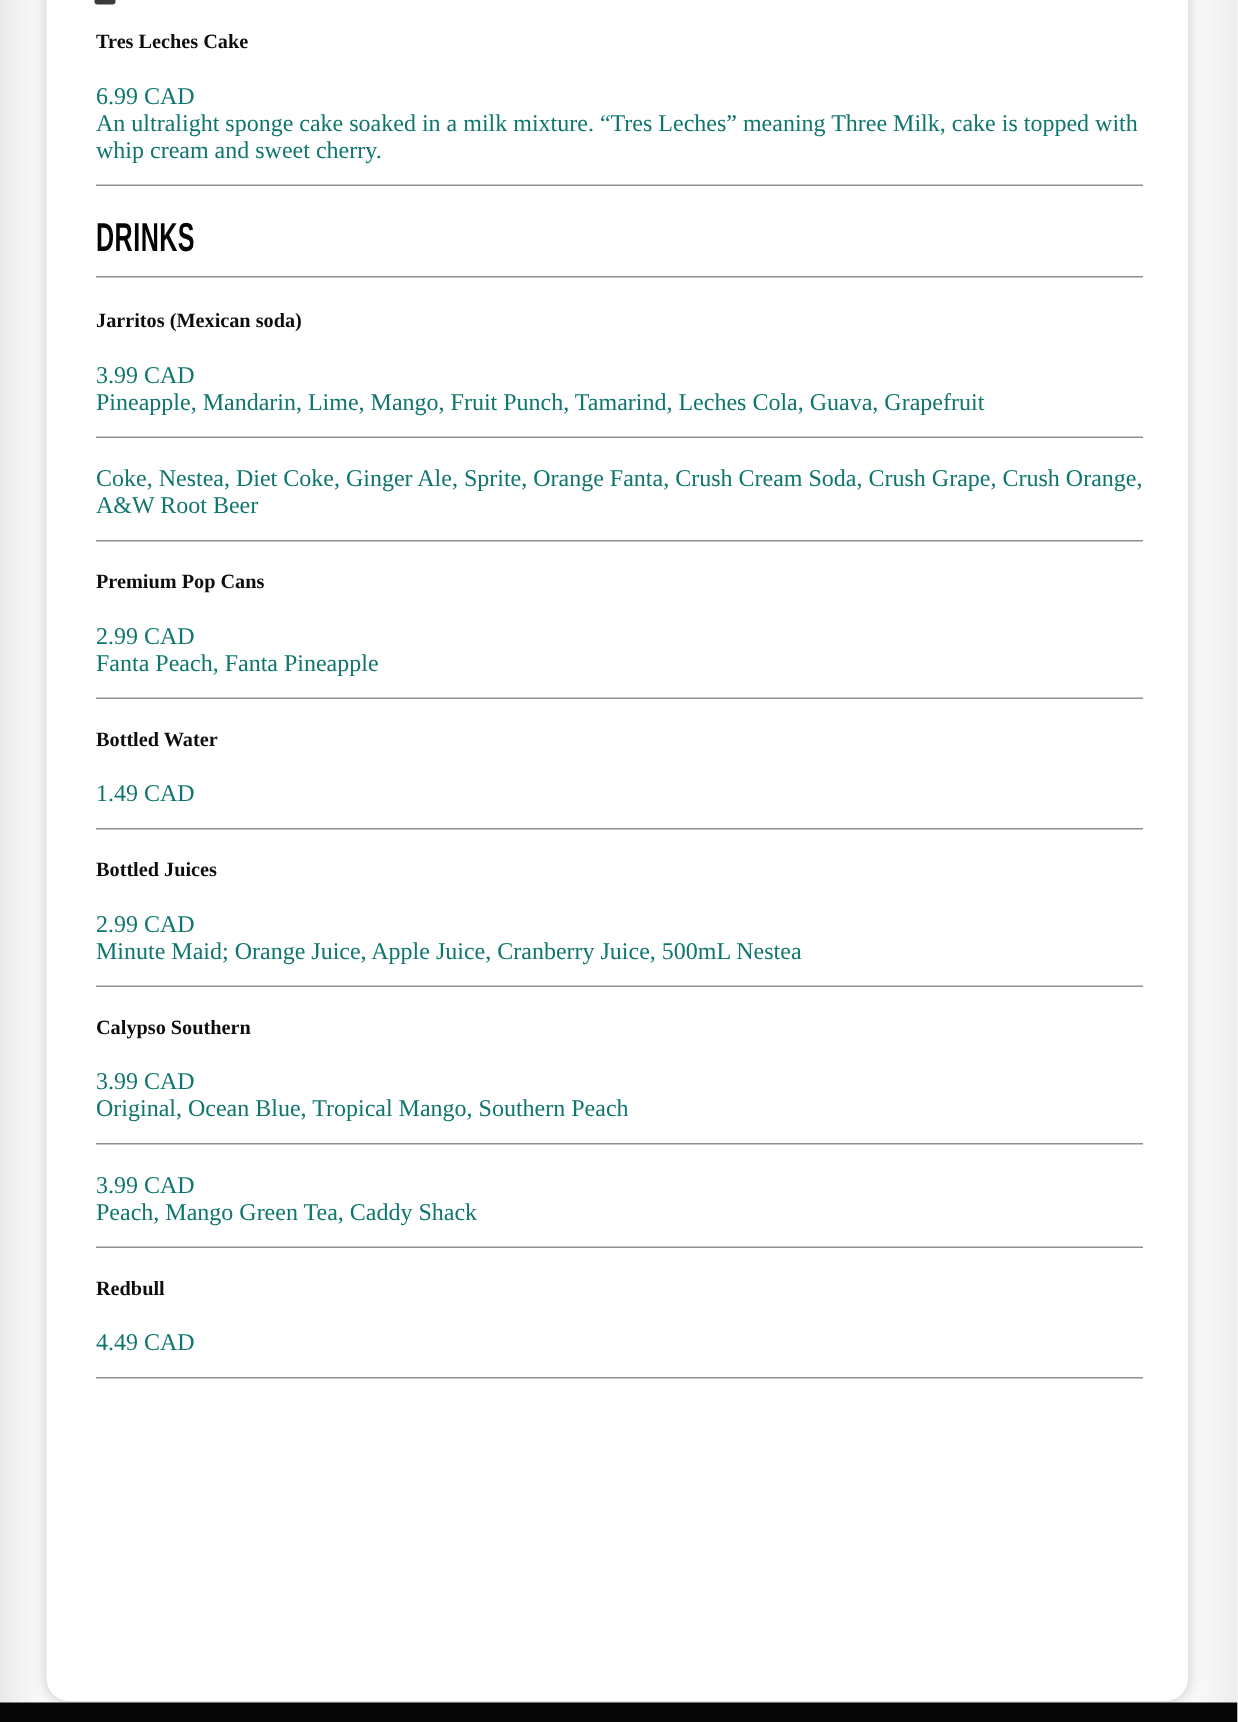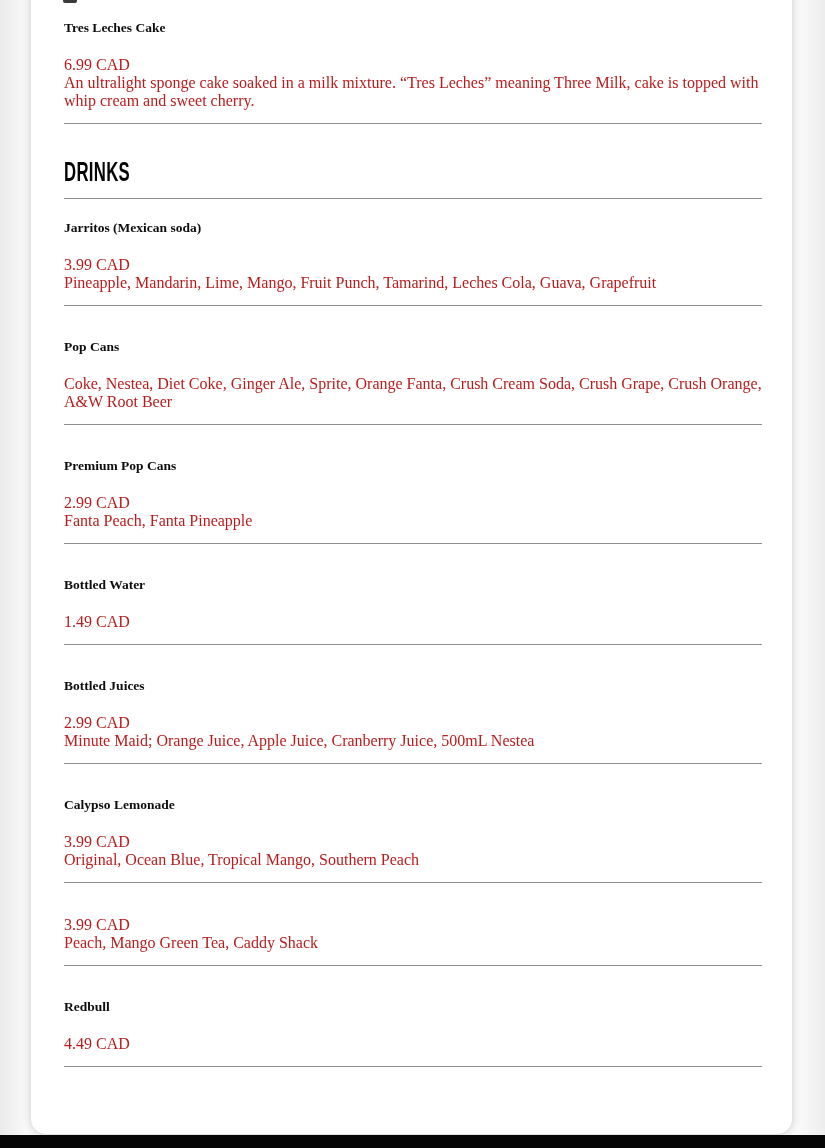--- a/index.html
+++ b/index.html
@@ -29,33 +29,33 @@
     padding: 40px 30px 0 33px; 
   }
   .top-fragment {
     position: absolute;
     left: 63px; top: 0;
     width: 14px; height: 3px;
     background: #3a3a3a;
     border-radius: 0 0 2px 2px;
     z-index: 3;
   }
-  .menu-item { margin: 0 0 33px 0; }
+  .menu-item { margin: 0 0 19px 0; }
   .item-name {
     font-family: "Liberation Serif", serif;
     font-weight: bold;
     font-size: 13.5px;
     line-height: 15px;
     color: #0d0d0d;
     margin: 0 0 21px 0;
   }
   .item-price, .item-desc {
     font-size: 16px;
     line-height: 18px;
-    color: #b91c1c;
+    color: #0f766e;
   }
   .divider {
     border: 0;
     border-top: 1px solid #8f8f8f;
     margin: 13px 0 0 0;
   }
   .section-heading-wrap { margin: 13px 0 21px 0; }
   .section-heading {
     font-family: "Liberation Sans", sans-serif;
     font-weight: bold;
@@ -98,21 +98,20 @@
   </div>
 
   <div class="menu-item">
     <h3 class="item-name">Jarritos (Mexican soda)</h3>
     <div class="item-price">3.99 CAD</div>
     <div class="item-desc">Pineapple, Mandarin, Lime, Mango, Fruit Punch, Tamarind, Leches Cola, Guava, Grapefruit</div>
     <hr class="divider">
   </div>
 
   <div class="menu-item">
-    <h3 class="item-name">Pop Cans</h3>
     <div class="item-desc">Coke, Nestea, Diet Coke, Ginger Ale, Sprite, Orange Fanta, Crush Cream Soda, Crush Grape, Crush Orange, A&amp;W Root Beer</div>
     <hr class="divider">
   </div>
 
   <div class="menu-item">
     <h3 class="item-name">Premium Pop Cans</h3>
     <div class="item-price">2.99 CAD</div>
     <div class="item-desc">Fanta Peach, Fanta Pineapple</div>
     <hr class="divider">
   </div>
@@ -126,21 +125,21 @@
 
   <div class="menu-item">
     <h3 class="item-name">Bottled Juices</h3>
     <div class="item-price">2.99 CAD</div>
     <div class="item-desc">Minute Maid; Orange Juice, Apple Juice, Cranberry Juice, 500mL Nestea</div>
     <hr class="divider">
   </div>
 
 
   <div class="menu-item">
-    <h3 class="item-name">Calypso Lemonade</h3>
+    <h3 class="item-name">Calypso Southern</h3>
     <div class="item-price">3.99 CAD</div>
     <div class="item-desc">Original, Ocean Blue, Tropical Mango, Southern Peach</div>
     <hr class="divider">
   </div>
 
   <div class="menu-item">
     <div class="item-price">3.99 CAD</div>
     <div class="item-desc">Peach, Mango Green Tea, Caddy Shack</div>
     <hr class="divider">
   </div>

